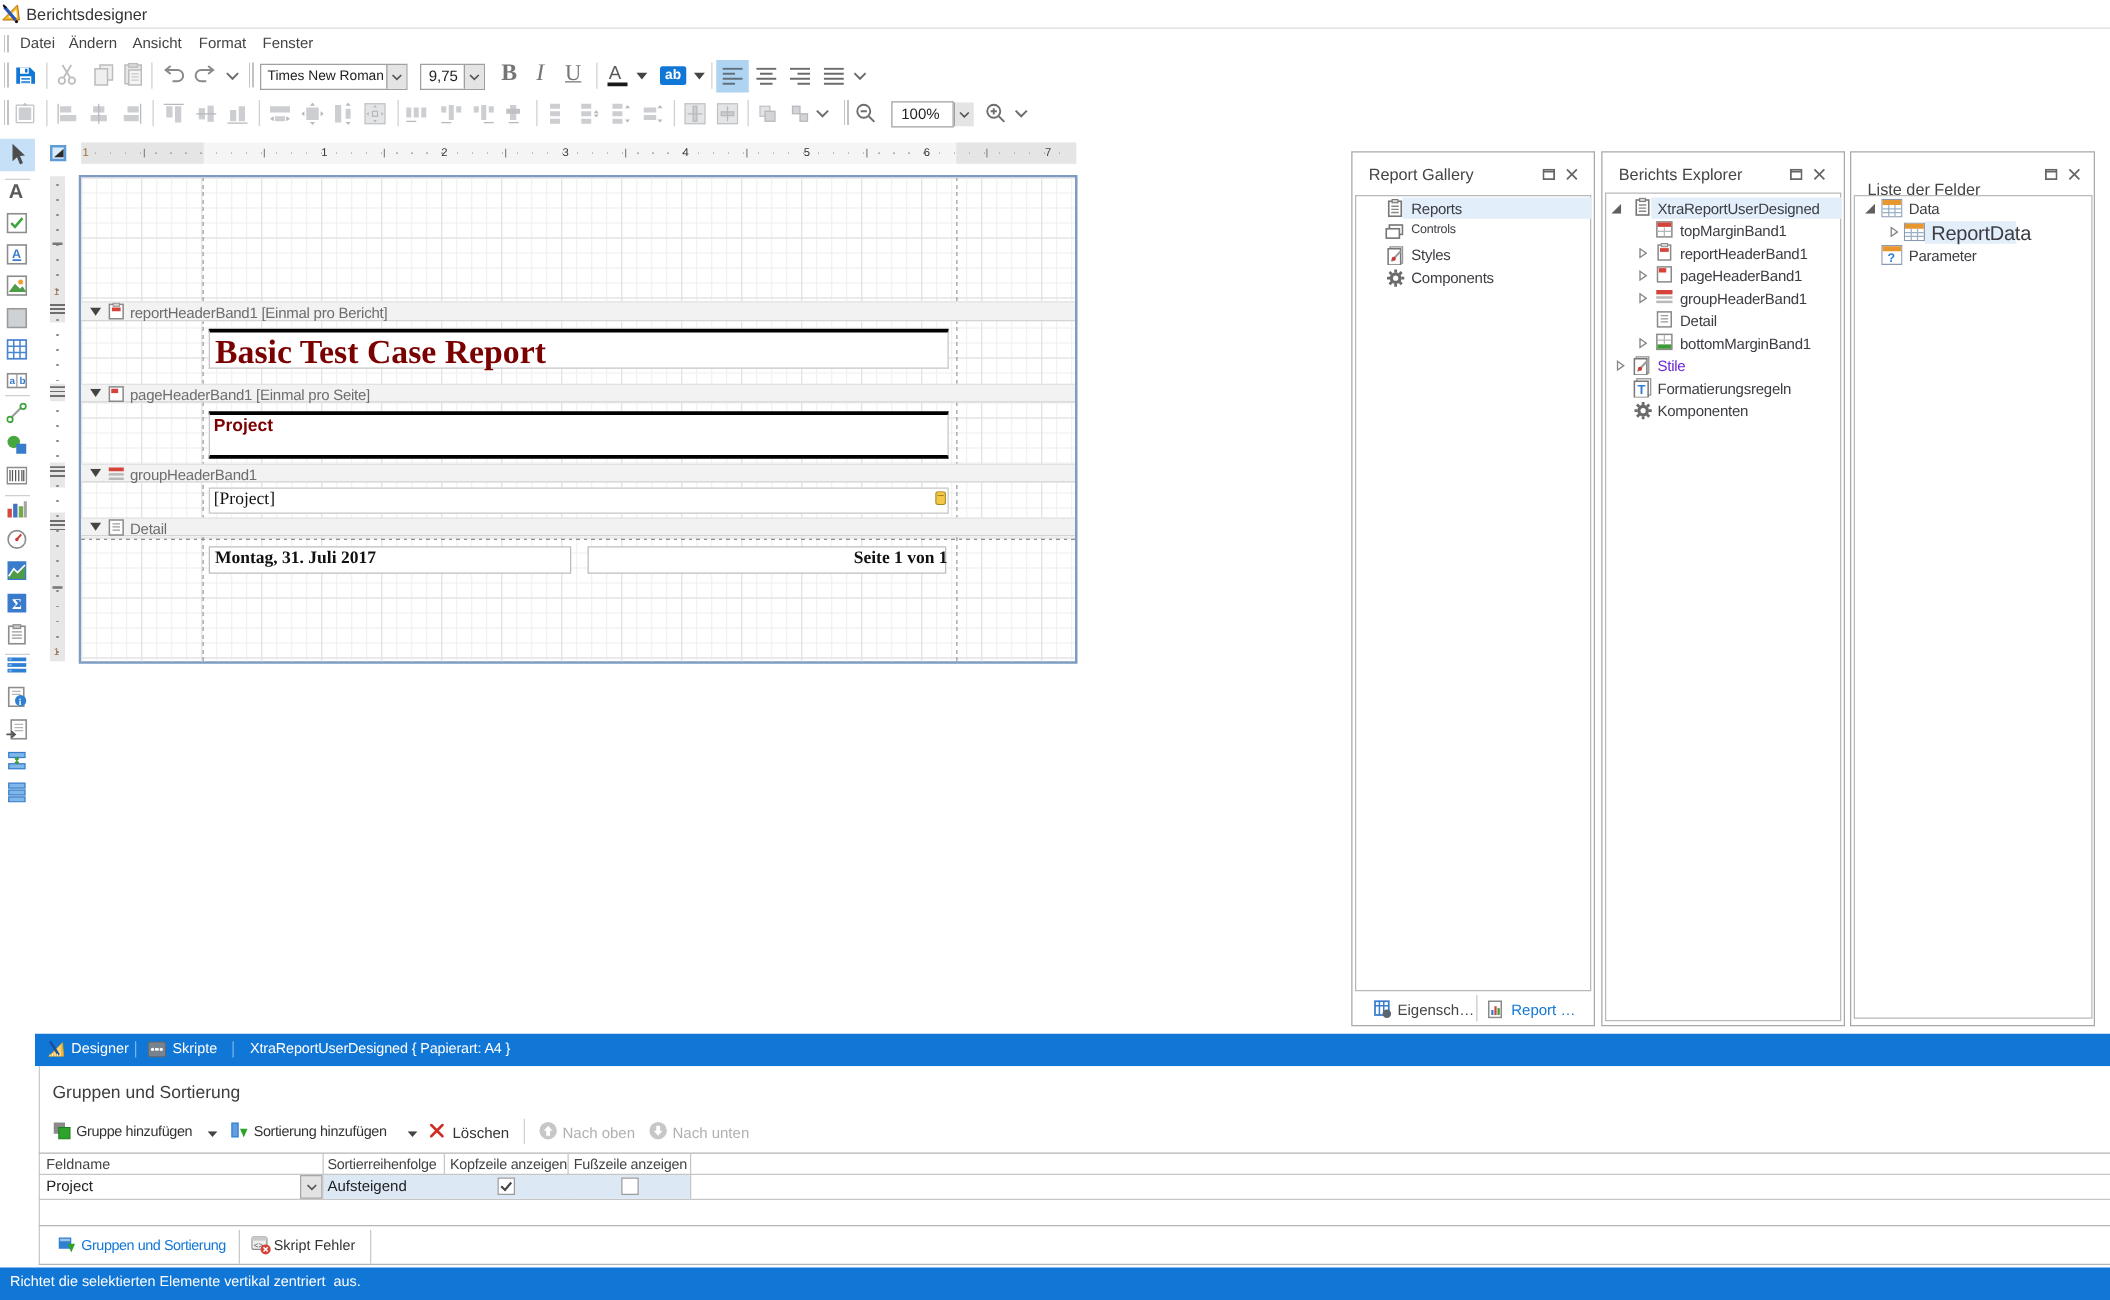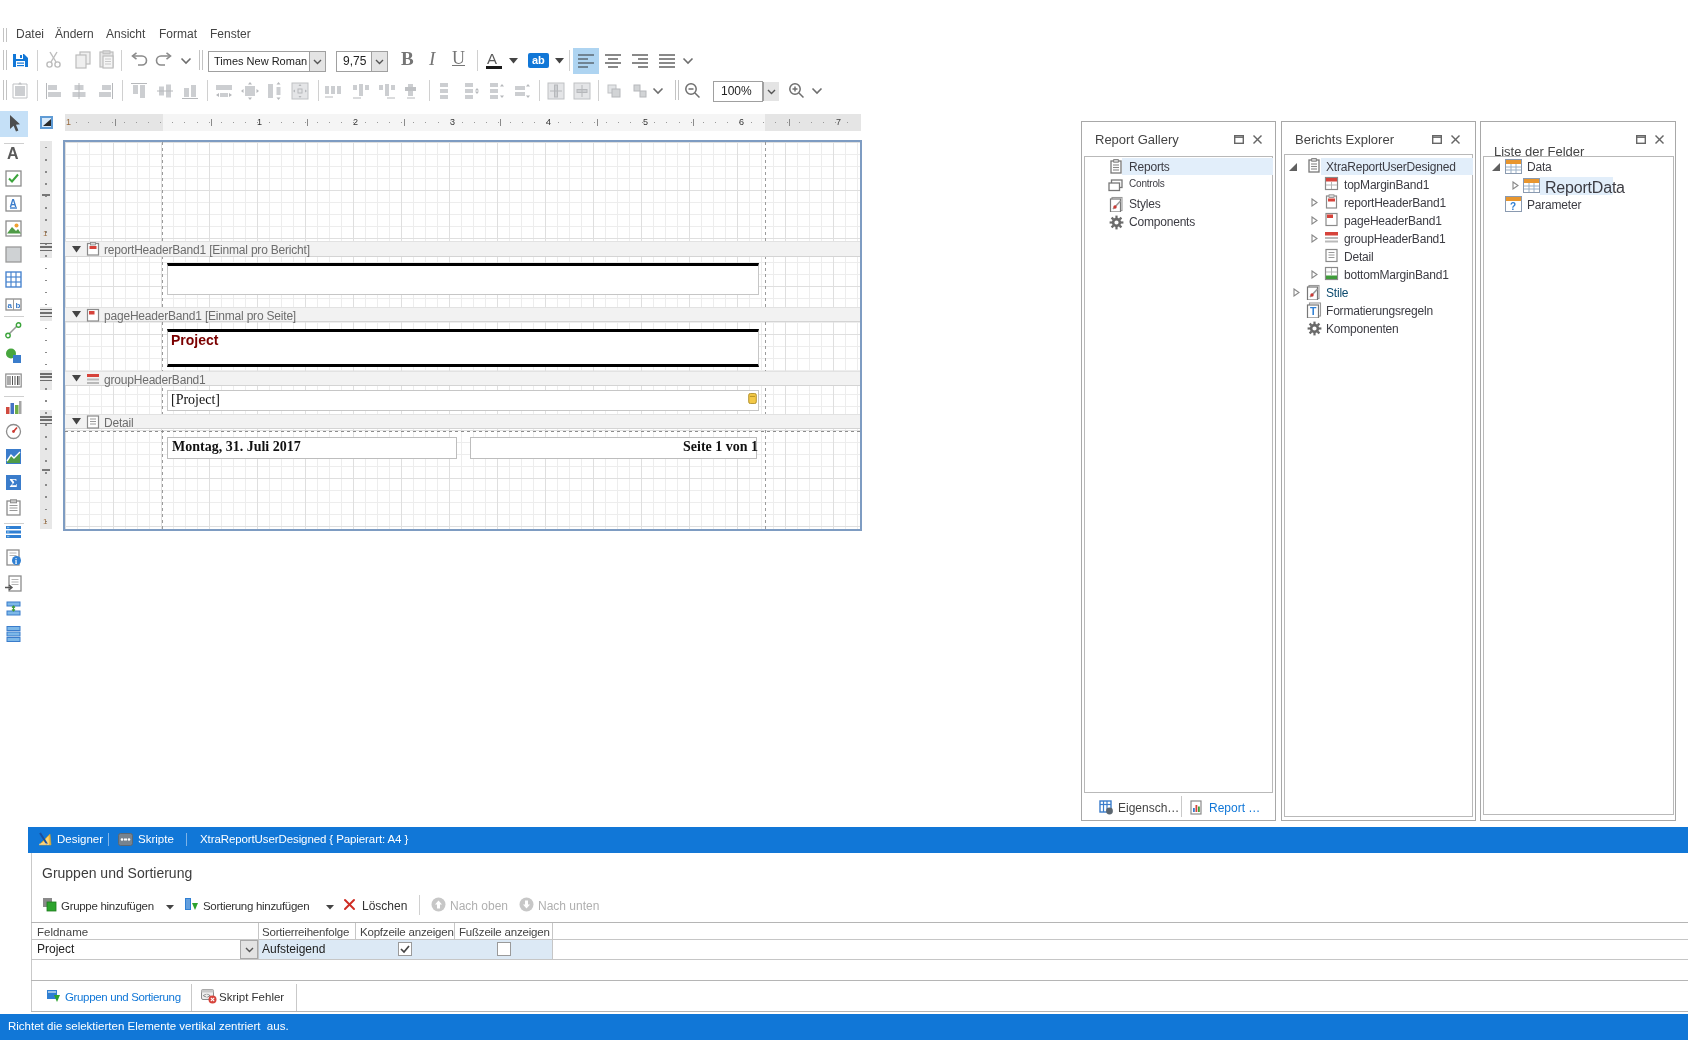--- a/index.html
+++ b/index.html
@@ -7,20 +7,30 @@
   .abs { position:absolute; }
   #root { position:relative; width:1688px; height:1040px; }
   .tx { position:absolute; white-space:nowrap; }
   .sep-v { position:absolute; width:1px; background:#d0d0d0; }
   .grip { position:absolute; width:5px; background:repeating-linear-gradient(90deg,#c3c3c3 0 1px,transparent 1px 3px); }
 </style>
 </head>
 <body>
 <div id="root">
 
+<div class="abs" style="left:0;top:0;width:1688px;height:23px;border-bottom:1px solid #dcdcdc;">
+  <svg class="abs" style="left:2px;top:2px" width="16" height="17" viewBox="0 0 16 17">
+    <polygon points="0,14 12,2 13.5,14" fill="#f6b81c" stroke="#b56a0a" stroke-width="0.8"></polygon>
+    <polygon points="4.5,12 11,5.5 11.7,12" fill="#fff"></polygon>
+    <line x1="1.5" y1="3.5" x2="10.5" y2="14" stroke="#2d55b8" stroke-width="2.6"></line>
+    <line x1="0.5" y1="2" x2="3" y2="4.5" stroke="#111" stroke-width="1.6"></line>
+    <circle cx="11.2" cy="15.2" r="1.3" fill="#111"></circle>
+  </svg>
+  <div class="tx" style="left:21px;top:4px;font-size:13px;color:#333;">Berichtsdesigner</div>
+</div>
 
 <div class="abs" style="left:0;top:24px;width:1688px;height:22px;">
   <div class="grip" style="left:3px;top:4px;height:14px;"></div>
   <div class="tx" style="left:16px;top:3px;font-size:12px;color:#444;">Datei</div>
   <div class="tx" style="left:55px;top:3px;font-size:12px;color:#444;">Ändern</div>
   <div class="tx" style="left:106px;top:3px;font-size:12px;color:#444;">Ansicht</div>
   <div class="tx" style="left:159px;top:3px;font-size:12px;color:#444;">Format</div>
   <div class="tx" style="left:210px;top:3px;font-size:12px;color:#444;">Fenster</div>
 </div>
 
@@ -489,20 +499,21 @@
             <polygon points="0,0 9,0 4.5,6.5" fill="#444"></polygon>
           </svg>
       <svg class="abs" style="left:21px;top:100px" width="14" height="14" viewBox="0 0 14 14">
         <rect x="1.5" y="1.5" width="11" height="11.5" fill="#fff" stroke="#8a8a8a" stroke-width="1.2"></rect>
         <rect x="4.5" y="0.5" width="5" height="2.5" fill="#d9d9d9" stroke="#8a8a8a" stroke-width="0.8"></rect>
         <rect x="3.5" y="4" width="7" height="3" fill="#d6433b"></rect>
       </svg>
       <div class="tx" style="left:39px;top:101px;font-size:12px;letter-spacing:-0.2px;color:#6d6d6d;">reportHeaderBand1 [Einmal pro Bericht]</div>
 
       <div class="abs" style="left:102px;top:121px;width:592px;height:32px;background:#fff;border:1px solid #c6c6c6;border-top:3px solid #000;"></div>
+      <div class="tx" style="left:107px;top:124px;font-size:27px;font-weight:bold;color:#7b0000;font-family:'Liberation Serif',serif;">Basic Test Case Report</div>
 
       <div class="abs" style="left:0;top:165px;width:795px;height:15px;background:#f2f2f2;border-top:1px solid #e2e2e2;border-bottom:1px solid #d4d4d4;"></div>
       <svg class="abs" style="left:7px;top:169px" width="9" height="7" viewBox="0 0 9 7">
             <polygon points="0,0 9,0 4.5,6.5" fill="#444"></polygon>
           </svg>
       <svg class="abs" style="left:21px;top:166px" width="14" height="14" viewBox="0 0 14 14">
         <rect x="1.5" y="1.5" width="11" height="11.5" fill="#fff" stroke="#8a8a8a" stroke-width="1.2"></rect>
         <rect x="3" y="3" width="5.5" height="3.5" fill="#d6433b"></rect>
       </svg>
       <div class="tx" style="left:39px;top:167px;font-size:12px;letter-spacing:-0.2px;color:#6d6d6d;">pageHeaderBand1 [Einmal pro Seite]</div>
@@ -702,21 +713,21 @@
       <div class="tx" style="left:59px;top:113px;font-size:12px;letter-spacing:-0.2px;color:#3c3c43;">bottomMarginBand1</div>
       <svg class="abs" style="left:8px;top:133px" width="7" height="9" viewBox="0 0 7 9" fill="none" stroke="#888" stroke-width="1.1">
             <polygon points="1,1 6,4.5 1,8"></polygon>
           </svg>
       <svg class="abs" style="left:21px;top:129px" width="16" height="16" viewBox="0 0 16 16">
         <rect x="3" y="1.5" width="10" height="13" fill="#fff" stroke="#999" stroke-width="1.1"></rect>
         <rect x="1.5" y="3" width="10" height="13" fill="#fff" stroke="#777" stroke-width="1.2"></rect>
         <line x1="4" y1="13" x2="11.5" y2="5" stroke="#9a9a9a" stroke-width="1.6"></line>
         <circle cx="6" cy="11" r="1.7" fill="#cb3a35"></circle>
       </svg>
-      <div class="tx" style="left:41px;top:131px;font-size:12px;letter-spacing:-0.2px;color:#0c4a6e;">Stile</div>
+      <div class="tx" style="left:41px;top:131px;font-size:12px;letter-spacing:-0.2px;color:#6d28d9;">Stile</div>
       <svg class="abs" style="left:21px;top:147px" width="16" height="16" viewBox="0 0 16 16">
         <rect x="3.5" y="1" width="11" height="13" fill="#fff" stroke="#999" stroke-width="1.1"></rect>
         <rect x="1.5" y="3" width="11" height="13" fill="#fff" stroke="#777" stroke-width="1.2"></rect>
         <text x="4" y="13" font-size="10.5" font-weight="bold" fill="#2f7fd3" font-family="Liberation Sans">T</text>
       </svg>
       <div class="tx" style="left:41px;top:149px;font-size:12px;letter-spacing:-0.2px;color:#3c3c43;">Formatierungsregeln</div>
       <svg class="abs" style="left:22px;top:166px" width="15" height="15" viewBox="0 0 15 15" fill="#6a6a6a">
         <circle cx="7.5" cy="7.5" r="3.4" fill="none" stroke="#6a6a6a" stroke-width="2.6"></circle>
         <g stroke="#6a6a6a" stroke-width="2.2">
               <line x1="7.5" y1="0.6" x2="7.5" y2="3"></line>

